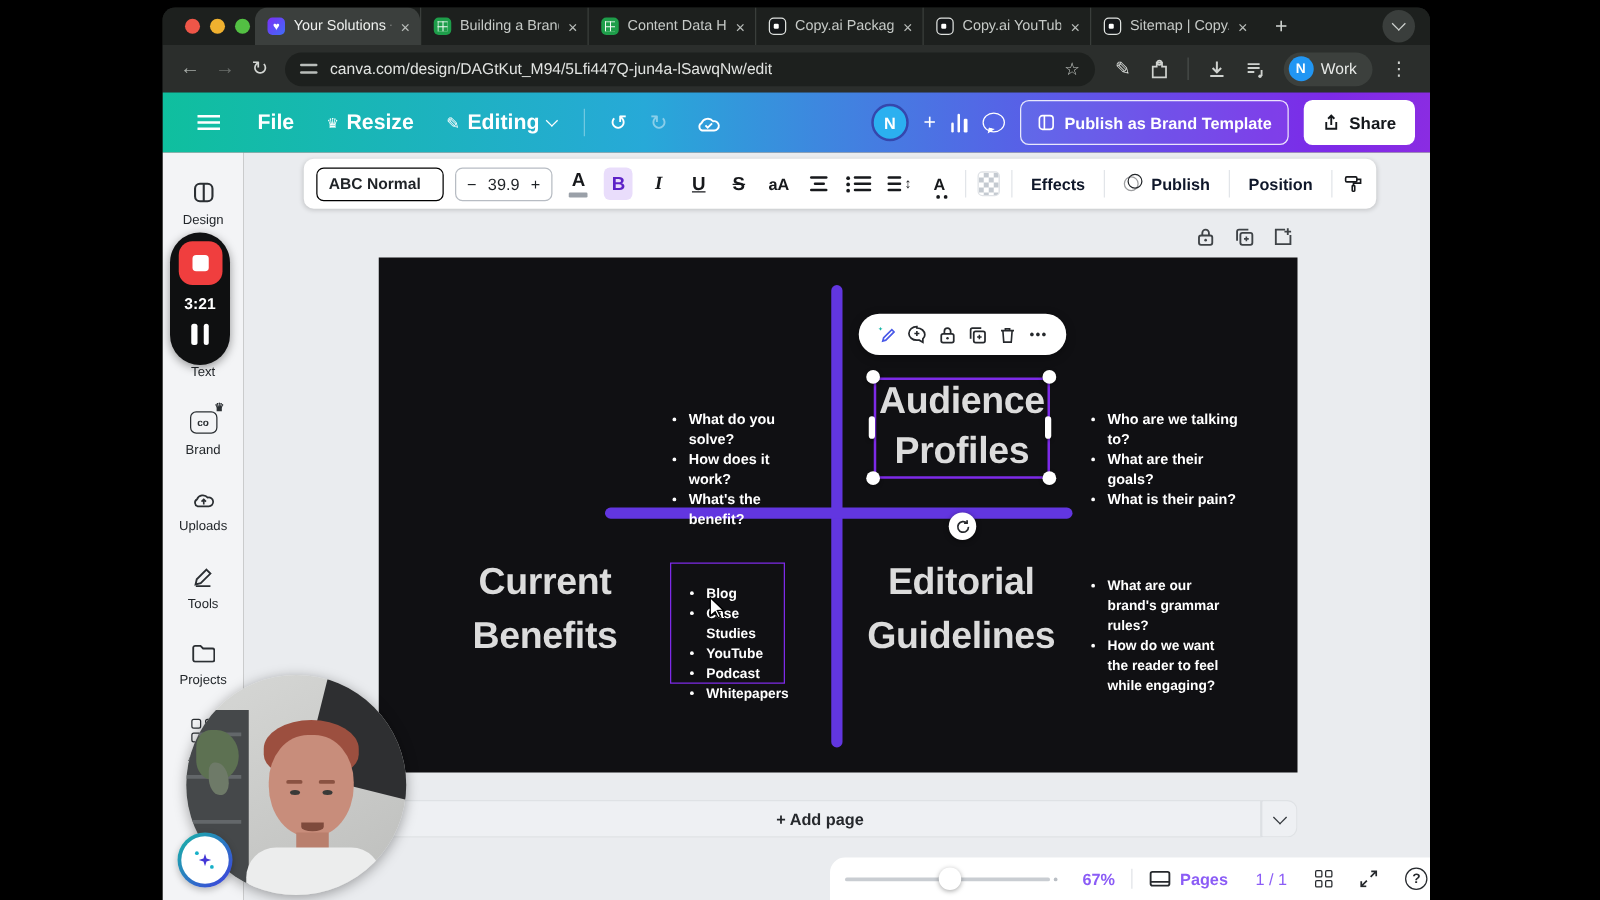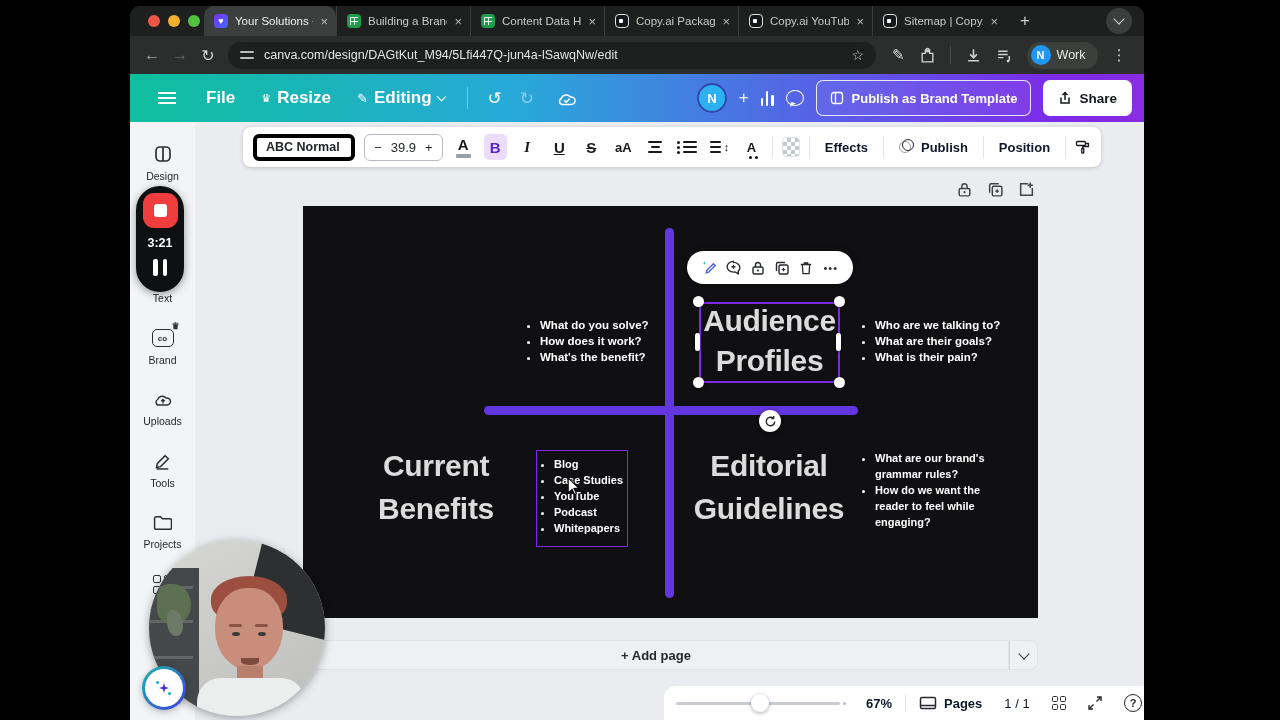--- a/index.html
+++ b/index.html
@@ -64,21 +64,21 @@
   .bars{display:flex;align-items:flex-end;gap:2.5px;height:16px;}
   .bars i{display:block;width:2.6px;background:#fff;border-radius:1px;}
   .bubble{width:16px;height:14px;border:1.6px solid #fff;border-radius:50% 50% 50% 50%;position:relative;}
   .bubble::after{content:"";position:absolute;left:2px;bottom:-4px;border:4px solid transparent;border-top-color:#fff;border-left-color:#fff;transform:rotate(12deg) scale(.6);}
   .pubbtn{height:34px;border:1.5px solid rgba(255,255,255,.85);border-radius:7px;display:flex;align-items:center;gap:8px;padding:0 13px;font-size:13px;font-weight:600;color:#fff;background:rgba(255,255,255,.06);}
   .sharebtn{height:36px;background:#fff;border-radius:7px;display:flex;align-items:center;gap:7px;padding:0 15px;font-size:13.5px;font-weight:700;color:#15181c;}
 
   
   .ftoolbar{position:absolute;left:113px;top:121px;width:858px;height:40px;background:#fff;border-radius:8px;
             box-shadow:0 1px 4px rgba(0,0,0,.18);display:flex;align-items:center;padding:0 10px;box-sizing:border-box;gap:9px;z-index:20;}
-  .fbox{width:112px;height:27px;border:4px solid #000000;border-radius:6px;display:flex;align-items:center;padding:0 9px;font-size:12.5px;font-weight:600;color:#1f2327;box-sizing:border-box;}
+  .fbox{width:112px;height:27px;border:1px solid #000000;border-radius:6px;display:flex;align-items:center;padding:0 9px;font-size:12.5px;font-weight:600;color:#1f2327;box-sizing:border-box;}
   .fsize{width:86px;height:27px;border:1px solid #b7bcc3;border-radius:6px;display:flex;align-items:center;justify-content:space-between;padding:0 9px;font-size:13px;color:#1f2327;box-sizing:border-box;}
   .tbtn{width:26px;height:26px;border-radius:5px;display:flex;align-items:center;justify-content:center;font-size:15px;color:#17191c;font-weight:600;}
   .colorA{flex-direction:column;gap:1px;font-weight:700;}
   .colorA .bar{width:15px;height:3.5px;background:#9aa0a8;border-radius:1px;}
   .boldB{background:#e9ddfb;color:#5d22c7;font-weight:800;}
   .italI{font-style:italic;font-family:"Liberation Serif",serif;}
   .undU{text-decoration:underline;}
   .strS{text-decoration:line-through;}
   .sep{width:1px;height:22px;background:#e2e5e9;}
   .alignic{display:flex;flex-direction:column;gap:3px;align-items:center;}
@@ -121,21 +121,21 @@
 
   
   .workspace{position:absolute;left:65px;top:116px;width:949px;height:598px;background:#eaecef;}
 
   .pagectl{position:absolute;top:175px;display:flex;gap:14px;}
 
   
   .canvas{position:absolute;left:173px;top:200px;width:735px;height:412px;background:#101013;}
   .qtitle{position:absolute;text-align:center;font-size:30px;line-height:43px;font-weight:bold;color:#dcdcdc;letter-spacing:-0.3px;}
   .qb{position:absolute;}
-  .qb ul{margin:0;padding-left:13px;}
+  .qb ul{margin:11px;padding-left:13px;}
   .qb li{font-size:11.5px;font-weight:bold;color:#fff;line-height:16px;}
   .qb.small li{font-size:11px;}
   .pline{position:absolute;background:#6236e0;border-radius:5px;}
   .selbox{position:absolute;border:2px solid #7d2ae8;box-sizing:border-box;}
   .handle{position:absolute;width:11px;height:11px;border-radius:50%;background:#fff;box-shadow:0 1px 3px rgba(0,0,0,.5);}
   .hbar{position:absolute;width:5px;height:18px;border-radius:3px;background:#fff;box-shadow:0 1px 3px rgba(0,0,0,.5);}
   .elem-toolbar{position:absolute;left:384px;top:45px;width:166px;height:33px;background:#fff;border-radius:17px;
                 box-shadow:0 2px 8px rgba(0,0,0,.35);display:flex;align-items:center;justify-content:space-around;padding:0 10px;box-sizing:border-box;z-index:5;}
   .etb{display:flex;align-items:center;justify-content:center;width:20px;height:20px;}
   .rotate{position:absolute;left:456px;top:204px;width:22px;height:22px;border-radius:50%;background:#fff;box-shadow:0 1px 4px rgba(0,0,0,.5);display:flex;align-items:center;justify-content:center;z-index:4;}
@@ -143,21 +143,21 @@
 
   
   .addpage{position:absolute;left:173px;top:634px;width:706px;height:30px;background:#eef0f3;border:1px solid #dfe2e5;border-radius:8px 0 0 8px;box-sizing:border-box;display:flex;align-items:center;justify-content:center;font-size:13px;font-weight:700;color:#25282c;}
   .addpage-chev{position:absolute;left:879px;top:634px;width:29px;height:30px;background:#eef0f3;border:1px solid #dfe2e5;border-left:1px solid #d5d8dc;border-radius:0 8px 8px 0;box-sizing:border-box;display:flex;align-items:center;justify-content:center;}
   .chev-dark{width:7px;height:7px;border-right:1.8px solid #33373c;border-bottom:1.8px solid #33373c;transform:rotate(45deg);margin-top:-3px;}
   .statusbar{position:absolute;left:534px;top:680px;width:480px;height:34px;background:#fff;border-radius:12px 0 0 0;display:flex;align-items:center;}
   .slider{position:relative;width:164px;height:18px;margin-left:12px;}
   .slider .track{position:absolute;left:0;top:8px;width:164px;height:2.6px;background:#c9cdd2;border-radius:2px;}
   .slider .thumb{position:absolute;left:75px;top:0;width:18px;height:18px;border-radius:50%;background:#fff;box-shadow:0 1px 4px rgba(0,0,0,.35);}
   .slider .tick{position:absolute;right:-6px;top:8px;width:3px;height:3px;border-radius:50%;background:#b9bec4;}
-  .stxt{font-size:13px;font-weight:600;color:#0f172a;}
+  .stxt{font-size:13px;font-weight:600;color:#8b5cf6;}
   .sdiv{width:1px;height:16px;background:#e1e4e7;margin:0 13px;}
   .gridic{display:grid;grid-template-columns:6px 6px;grid-gap:2.5px;}
   .gridic i{width:6px;height:6px;border:1.5px solid #26292d;border-radius:1.5px;box-sizing:border-box;}
   .helpc{width:18px;height:18px;border-radius:50%;border:1.6px solid #26292d;display:flex;align-items:center;justify-content:center;font-size:11px;font-weight:700;color:#26292d;box-sizing:border-box;}
 
   
   .webcam{position:absolute;left:19px;top:534px;width:176px;height:176px;border-radius:50%;overflow:hidden;background:linear-gradient(150deg,#d7d8d6 0%,#c9cac8 55%,#bdbebc 100%);z-index:50;box-shadow:0 2px 10px rgba(0,0,0,.35);}
   .wc-dark{position:absolute;right:-20px;top:-18px;width:90px;height:110px;background:#2e2f31;transform:rotate(14deg);}
   .wc-shelf{position:absolute;left:-8px;top:28px;width:58px;height:150px;background:#45484a;}
   .wc-shelf::before{content:"";position:absolute;left:6px;top:18px;width:46px;height:3px;background:#63676a;box-shadow:0 34px 0 #63676a,0 70px 0 #63676a;}

